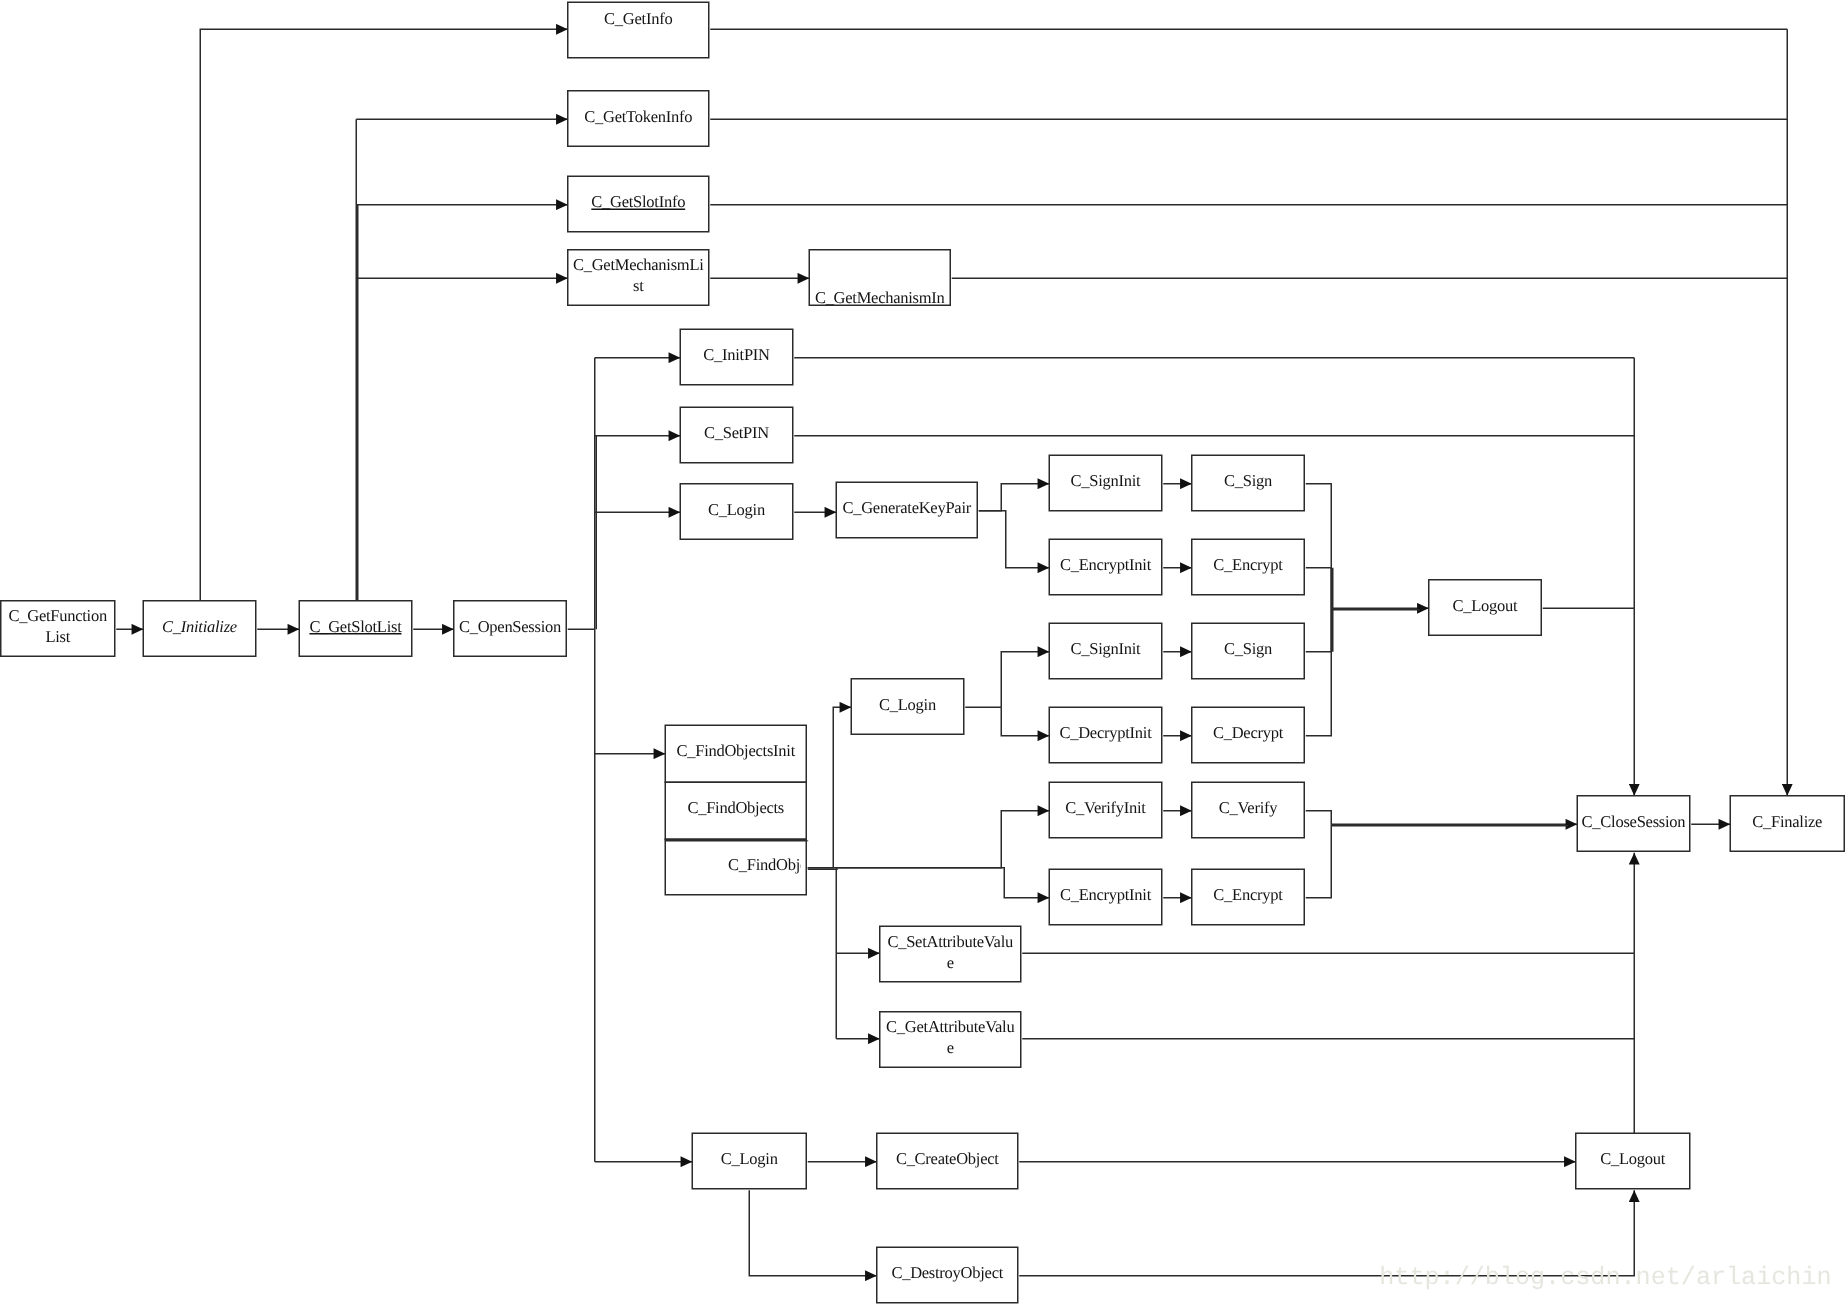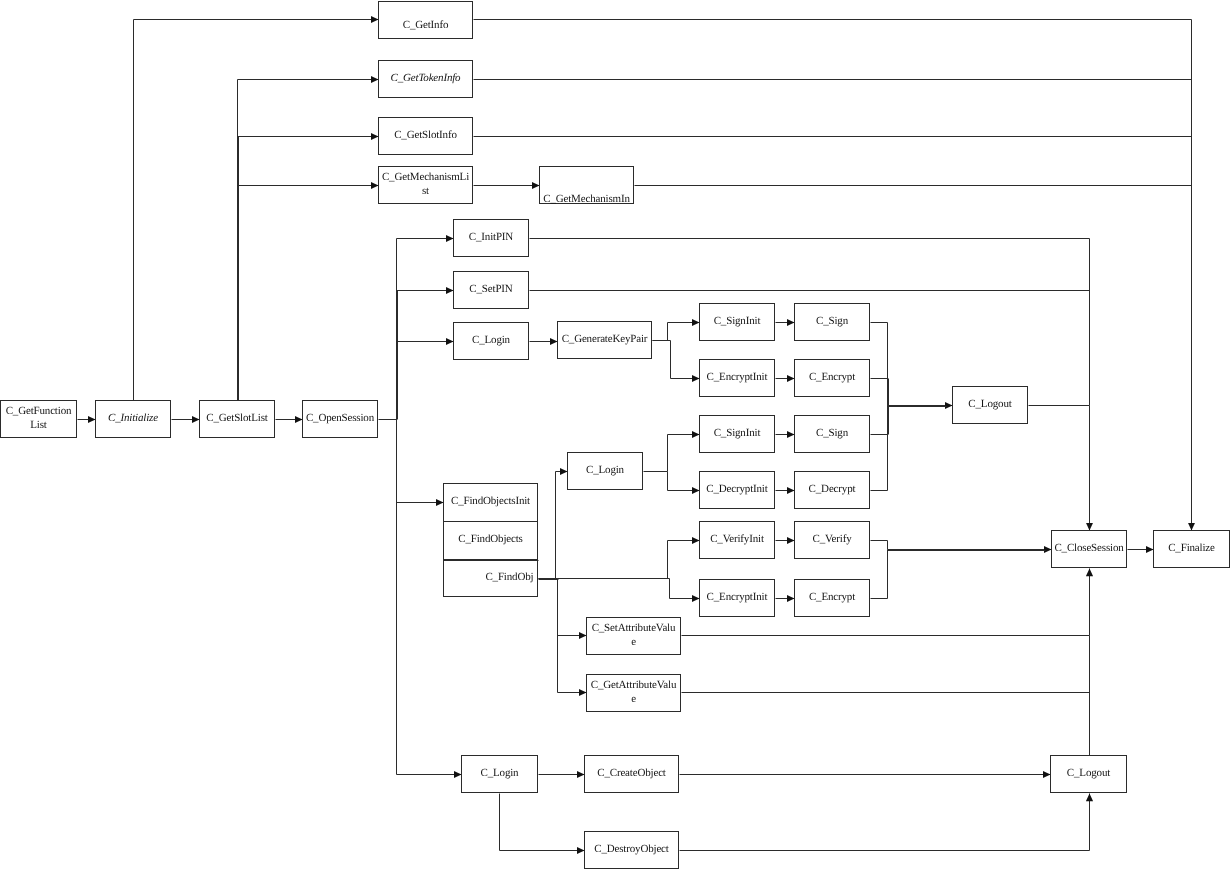--- a/index.html
+++ b/index.html
@@ -104,37 +104,37 @@
         <g>
           <rect class="node-box" x="0.5" y="400.5" width="76" height="37" fill="#ffffff" stroke="#2b2b2b"></rect>
           <foreignObject x="2.925999999999995" y="401" width="71.14800000000001" height="38"><div class="lbl" style="width: 71.148px; height: 38px; padding-top: 2px; box-sizing: border-box; position: relative; top: -3px;">C_GetFunctionList</div></foreignObject>
         </g>
         <g>
           <rect class="node-box" x="95.5" y="400.5" width="75" height="37" fill="#ffffff" stroke="#2b2b2b"></rect>
           <foreignObject x="97.888" y="401" width="70.224" height="38"><div class="lbl" style="width: 70.224px; height: 38px; padding-top: 2px; box-sizing: border-box; position: relative; top: -3px; font-style: italic;">C_Initialize</div></foreignObject>
         </g>
         <g>
           <rect class="node-box" x="199.5" y="400.5" width="75" height="37" fill="#ffffff" stroke="#2b2b2b"></rect>
-          <foreignObject x="201.888" y="401" width="70.224" height="38"><div class="lbl" style="width: 70.224px; height: 38px; padding-top: 2px; box-sizing: border-box; position: relative; top: -3px;">C_GetSlotList</div></foreignObject>
+          <foreignObject x="201.888" y="401" width="70.224" height="38"><div class="lbl" style="width: 70.224px; height: 38px; padding-top: 2px; box-sizing: border-box; position: relative; top: -3px; text-decoration: underline;">C_GetSlotList</div></foreignObject>
         </g>
         <g>
           <rect class="node-box" x="302.5" y="400.5" width="75" height="37" fill="#ffffff" stroke="#2b2b2b"></rect>
           <foreignObject x="304.888" y="401" width="70.224" height="38"><div class="lbl" style="width: 70.224px; height: 38px; padding-top: 2px; box-sizing: border-box; position: relative; top: -3px; text-align: right;">C_OpenSession</div></foreignObject>
         </g>
         <g>
           <rect class="node-box" x="378.5" y="1.5" width="94" height="37" fill="#ffffff" stroke="#2b2b2b"></rect>
-          <foreignObject x="381.61" y="2" width="87.78" height="38"><div class="lbl" style="width: 87.78px; height: 26px; padding-top: 2px; box-sizing: border-box; position: relative; top: -3px; margin-top: 12px;">C_GetInfo</div></foreignObject>
+          <foreignObject x="381.61" y="2" width="87.78" height="38"><div class="lbl" style="width: 87.78px; height: 26px; padding-top: 2px; box-sizing: border-box; position: relative; top: -3px;">C_GetInfo</div></foreignObject>
         </g>
         <g>
           <rect class="node-box" x="378.5" y="60.5" width="94" height="37" fill="#ffffff" stroke="#2b2b2b"></rect>
-          <foreignObject x="381.61" y="61" width="87.78" height="38"><div class="lbl" style="width: 87.78px; height: 38px; padding-top: 2px; box-sizing: border-box; position: relative; top: -3px; font-style: italic;">C_GetTokenInfo</div></foreignObject>
+          <foreignObject x="381.61" y="61" width="87.78" height="38"><div class="lbl" style="width: 87.78px; height: 38px; padding-top: 2px; box-sizing: border-box; position: relative; top: -3px;">C_GetTokenInfo</div></foreignObject>
         </g>
         <g>
           <rect class="node-box" x="378.5" y="117.5" width="94" height="37" fill="#ffffff" stroke="#2b2b2b"></rect>
-          <foreignObject x="381.61" y="118" width="87.78" height="38"><div class="lbl" style="width: 87.78px; height: 38px; padding-top: 2px; box-sizing: border-box; position: relative; top: -3px;">C_GetSlotInfo</div></foreignObject>
+          <foreignObject x="381.61" y="118" width="87.78" height="38"><div class="lbl" style="width: 87.78px; height: 38px; padding-top: 2px; box-sizing: border-box; position: relative; top: -3px; text-decoration: underline;">C_GetSlotInfo</div></foreignObject>
         </g>
         <g>
           <rect class="node-box" x="378.5" y="166.5" width="94" height="37" fill="#ffffff" stroke="#2b2b2b"></rect>
           <foreignObject x="381.61" y="167" width="87.78" height="38"><div class="lbl" style="width: 87.78px; height: 38px; padding-top: 2px; box-sizing: border-box; position: relative; top: -3px;">C_GetMechanismList</div></foreignObject>
         </g>
         <g>
           <rect class="node-box" x="539.5" y="166.5" width="94" height="37" fill="#ffffff" stroke="#2b2b2b"></rect>
           <foreignObject x="542.61" y="167" width="87.78" height="38"><div class="lbl" style="width: 87.78px; height: 38px; padding-top: 2px; box-sizing: border-box; position: relative; top: -3px; margin-top: 22px;">C_GetMechanismInfo</div></foreignObject>
         </g>
         <g>
@@ -247,13 +247,14 @@
           <rect class="node-box" x="443.5" y="521.5" width="94" height="38" fill="#ffffff" stroke="#2b2b2b"></rect>
           <foreignObject x="446.61" y="522" width="87.78" height="38"><div class="lbl" style="width: 87.78px; height: 38px; padding-top: 2px; box-sizing: border-box; position: relative; top: -3px; text-align: right;">C_FindObjects</div></foreignObject>
           <rect class="node-box" x="443.5" y="559.5" width="94" height="37" fill="#ffffff" stroke="#2b2b2b"></rect>
           <foreignObject x="446.61" y="560" width="87.78" height="38"><div class="lbl" style="width: 87.78px; height: 38px; padding-top: 2px; box-sizing: border-box; position: relative; top: -3px; margin-left: 38px;">C_FindObjectsFinal</div></foreignObject>
         </g>
       </g>
     <g id="overlay-layer">
         <path class="edge" d="M 443.5 560.5 L 538.5 560.5" stroke="#2b2b2b"></path>
       </g>
   </svg>
+  <div class="watermark" id="wm" style="left: 919.5px; top: 843px; color: rgb(229, 231, 223);">http://blog.csdn.net/arlaichin</div>
 </div>
 
 </body></html>

